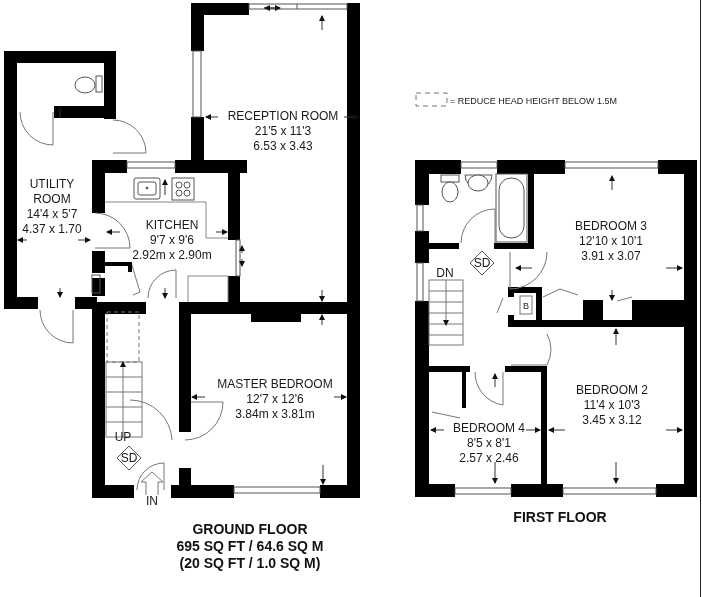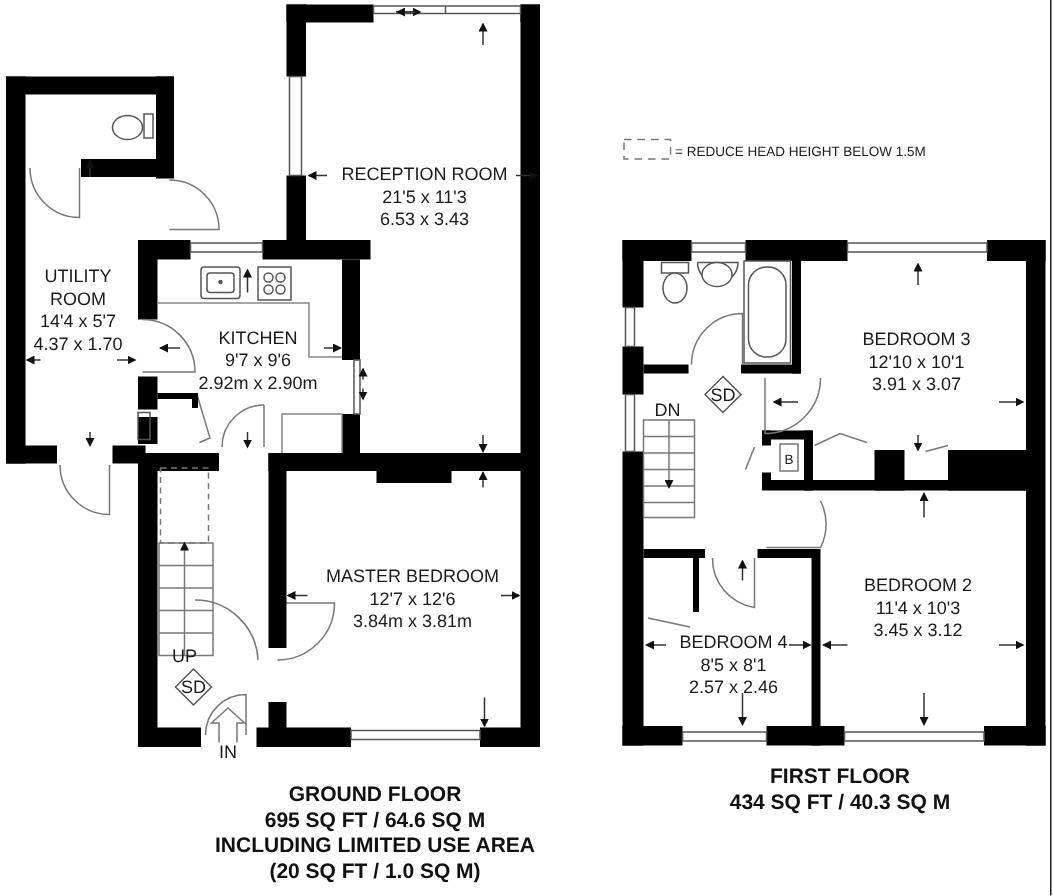--- a/index.html
+++ b/index.html
@@ -296,20 +296,18 @@
     <text class="small-label" x="482" y="267" text-anchor="middle">SD</text>
     <text class="small-label" x="526" y="309" text-anchor="middle" style="font-size:9px">B</text>
   </g>
 </svg>
 
 <div class="right-border"></div>
 
 <div class="caption" style="left:90px; top:521px; width:320px;">
   <div>GROUND FLOOR</div>
   <div>695 SQ FT / 64.6 SQ M</div>
-  <div>INCLUDING LIMITED USE AREA</div>
   <div>(20 SQ FT / 1.0 SQ M)</div>
 </div>
 
 <div class="caption" style="left:450px; top:509px; width:220px;">
   <div>FIRST FLOOR</div>
-  <div>434 SQ FT / 40.3 SQ M</div>
 </div>
 
 </body></html>

